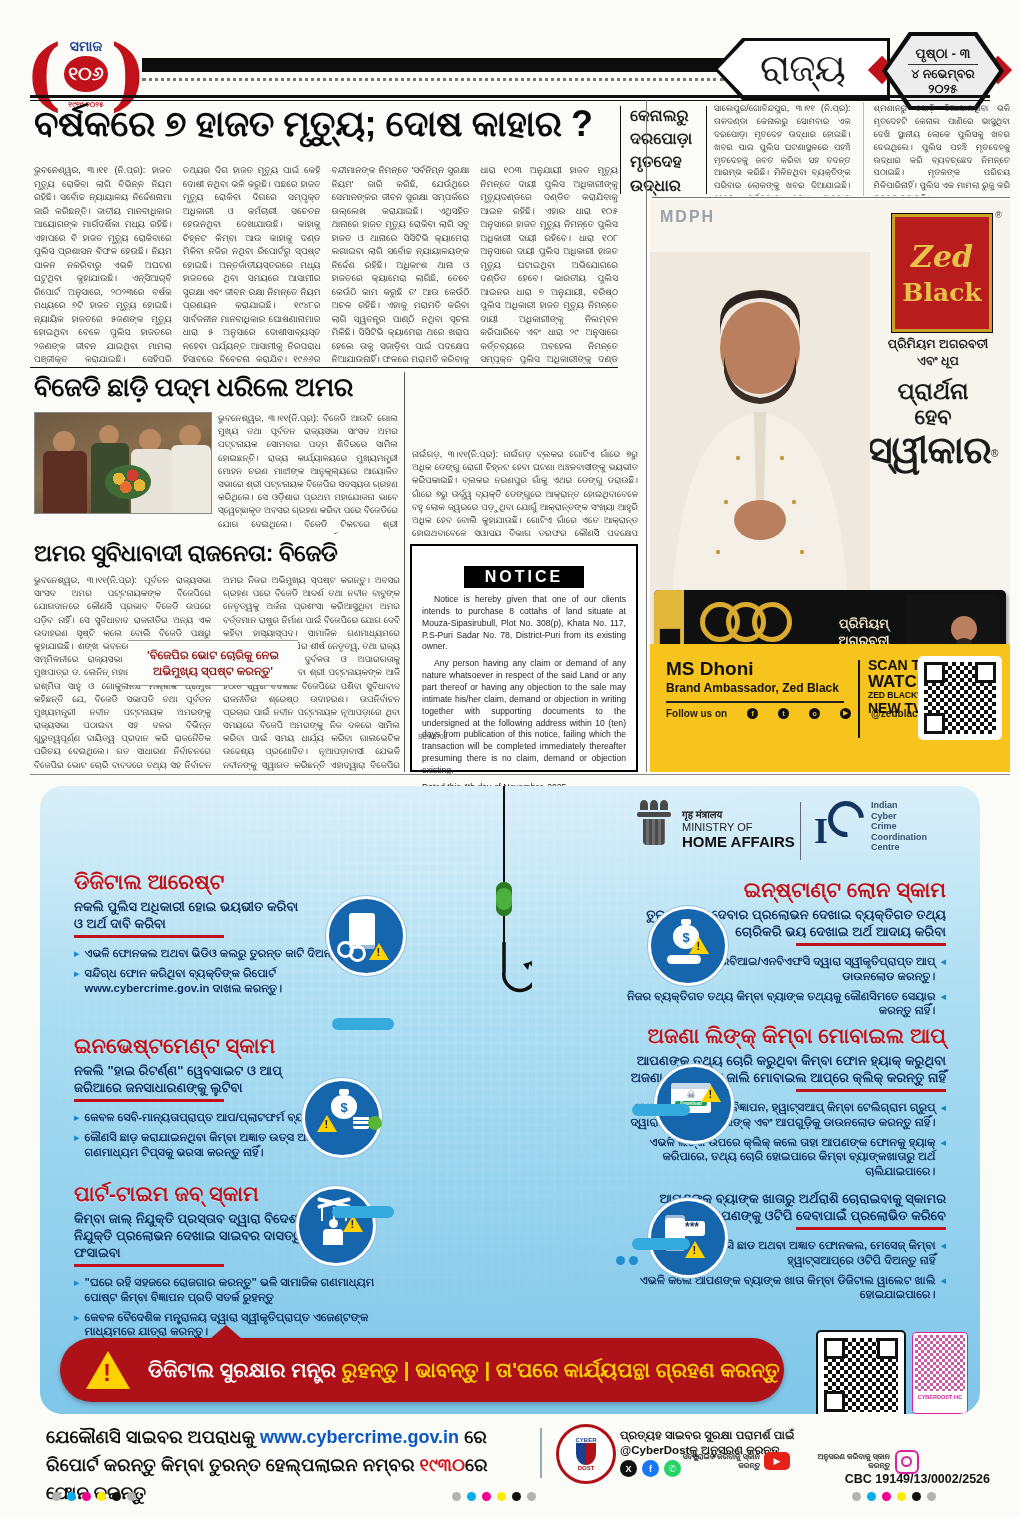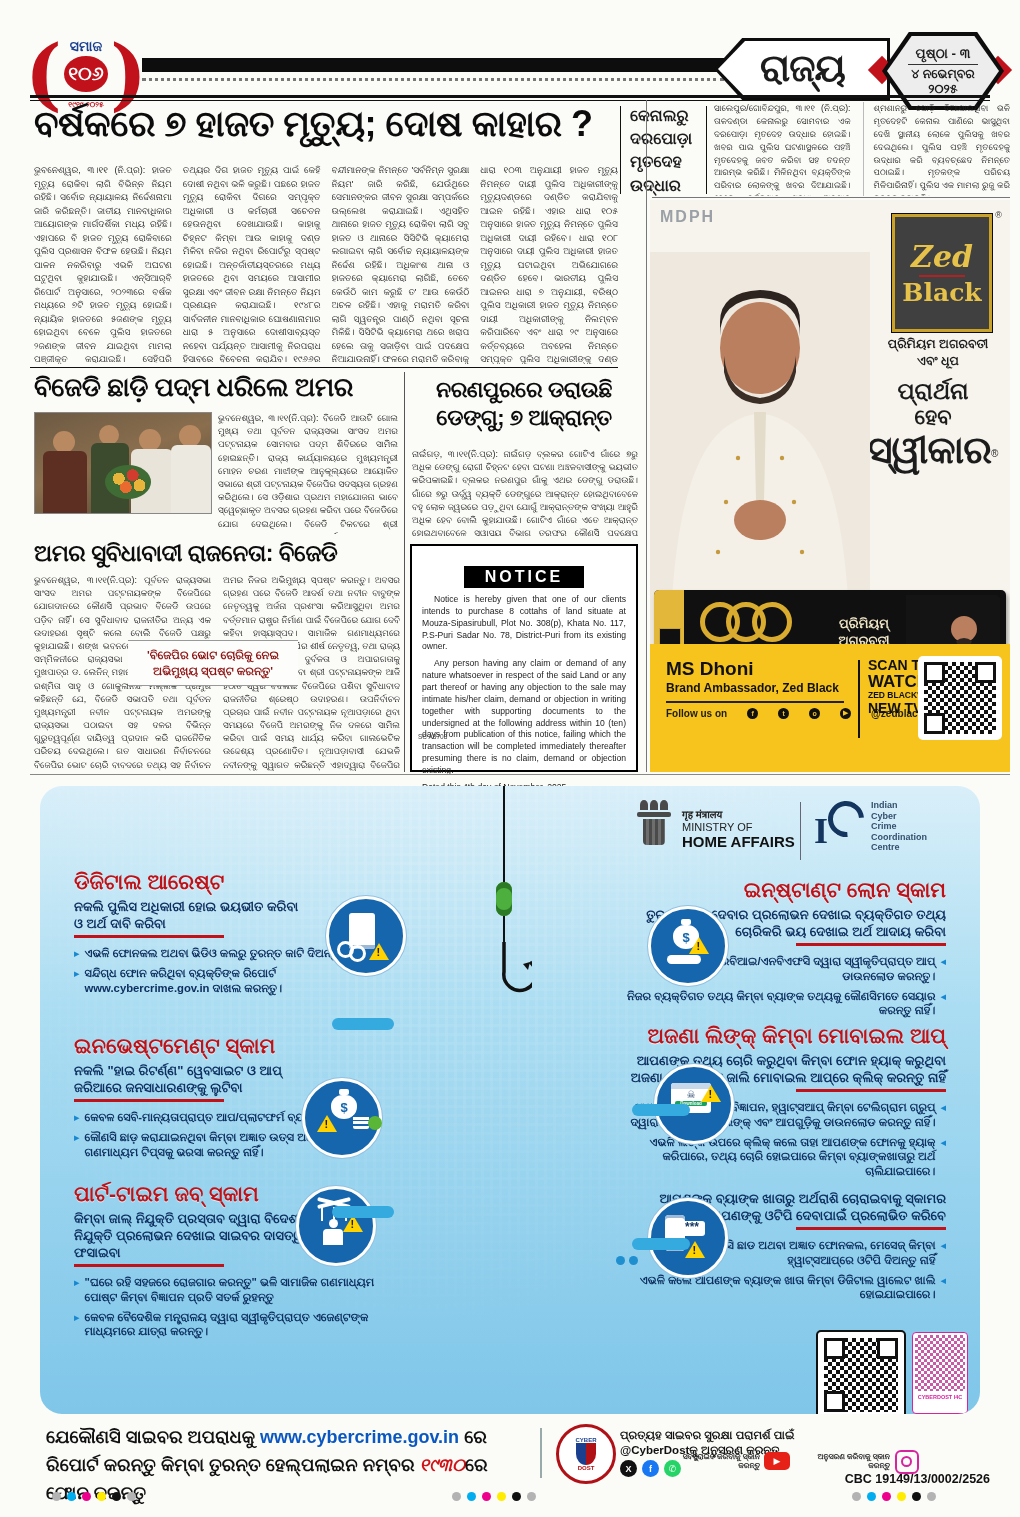--- a/index.html
+++ b/index.html
@@ -17,21 +17,21 @@
   .mcircle{width:44px;height:36px;background:#c1121c;border-radius:50%;color:#fff;font-weight:900;font-size:19px;
            display:flex;align-items:center;justify-content:center;margin:1px auto;}
   .mspan{color:#c1121c;font-size:7.5px;font-weight:700;}
   .hbar{left:142px;top:58px;width:582px;height:14px;background:#0d0d0d;}
   .hdots{left:142px;top:78px;width:582px;height:0;border-top:3px dotted #777;}
   .rajya-out{left:714px;top:38px;width:176px;height:62px;background:#0d0d0d;
              clip-path:polygon(16% 0,100% 0,100% 100%,16% 100%,0 50%);}
   .rajya-in{left:718px;top:41px;width:169px;height:56px;background:#fff;
             clip-path:polygon(16% 0,100% 0,100% 100%,16% 100%,0 50%);
             display:flex;align-items:center;justify-content:center;}
-  .rajya-in span{font-size:38px;font-weight:700;letter-spacing:-1px;}
+  .rajya-in span{font-size:38px;font-weight:400;letter-spacing:-1px;}
   .hex-red1,.hex-red2{width:20px;height:20px;background:#c1121c;transform:rotate(45deg);}
   .hex-out{left:882px;top:32px;width:122px;height:78px;background:#0d0d0d;
            clip-path:polygon(22% 0,78% 0,100% 50%,78% 100%,22% 100%,0 50%);}
   .hex-in{left:887px;top:36px;width:112px;height:70px;background:#ededed;
           clip-path:polygon(22% 0,78% 0,100% 50%,78% 100%,22% 100%,0 50%);
           display:flex;flex-direction:column;align-items:center;justify-content:center;}
   .hex-in .pg{font-size:13.5px;font-weight:900;border-bottom:1.5px solid #333;padding:0 8px 2px;}
   .hex-in .dt{font-size:12.5px;font-weight:900;line-height:1.2;text-align:center;margin-top:2px;}
   
   .headline{font-weight:700;color:#0c0c0c;letter-spacing:-.5px;}
@@ -56,21 +56,21 @@
   .notice{left:410px;top:544px;width:228px;height:228px;border:2px solid #000;background:#fff;padding:8px 10px;box-sizing:border-box;}
   .notice-title{width:120px;margin:12px auto 6px;background:#000;color:#fff;text-align:center;
                 font-size:16px;font-weight:900;letter-spacing:3px;padding:2px 0;}
   .notice p{margin:0 0 5px;font-size:8.6px;line-height:1.38;text-align:justify;text-indent:12px;}
   .notice .dated{text-indent:0;}
   .sig{font-size:8.8px;line-height:1.45;text-align:left;margin-left:105px;}
   .sc-code{position:absolute;left:6px;bottom:30px;font-size:6.5px;color:#444;}
   
   .zed{left:650px;top:200px;width:360px;height:572px;background:#f7f4ee;overflow:hidden;}
   .mdph{position:absolute;left:10px;top:8px;color:#9aa0a6;font-weight:900;font-size:16px;letter-spacing:2px;}
-  .zb-logo{position:absolute;right:18px;top:14px;width:94px;height:112px;background:#404040;border:3px solid #c9a227;
+  .zb-logo{position:absolute;right:18px;top:14px;width:94px;height:112px;background:#b91c1c;border:3px solid #c9a227;
            outline:1px solid #0d0d0d;display:flex;flex-direction:column;align-items:center;justify-content:center;}
   .zb-logo .z1{color:#e7c24a;font-family:"DejaVu Serif",serif;font-style:italic;font-weight:700;font-size:30px;line-height:1;}
   .zb-logo .zr{width:46px;height:2px;background:#b32222;margin:3px 0;}
   .zb-logo .z2{color:#e7c24a;font-family:"DejaVu Serif",serif;font-weight:700;font-size:25px;line-height:1;}
   .zb-reg{position:absolute;right:8px;top:10px;font-size:9px;color:#333;}
   .zb-tag{position:absolute;right:6px;top:136px;width:132px;text-align:center;font-weight:800;font-size:12.5px;line-height:1.35;}
   .zb-slogan{position:absolute;right:2px;top:178px;width:150px;text-align:center;}
   .zb-slogan .s1{font-size:23px;font-weight:600;display:block;}
   .zb-slogan .s2{font-size:21px;font-weight:600;display:block;}
   .zb-slogan .s3{font-size:38px;font-weight:900;display:inline;letter-spacing:-1px;}
@@ -178,21 +178,21 @@
   .bwarn::after{content:"!";position:absolute;left:-5px;top:8px;font-size:24px;font-weight:900;color:#c1121c;}
   .btxt{font-size:20.5px;font-weight:900;color:#fff;line-height:1.2;}
   .btxt .y{color:#ffd200;}
   .big-qr{position:absolute;left:776px;top:544px;width:86px;height:86px;border:2px solid #111;}
   .ig-qr{position:absolute;left:872px;top:546px;width:56px;height:82px;background:#fff;border:1px solid #d6249f;border-radius:4px;padding:2px;box-sizing:border-box;}
   .ig-qr .mini{position:relative;width:100%;height:56px;background:repeating-conic-gradient(#c95ba6 0% 25%,#fff 0% 50%);background-size:6px 6px;}
   .ig-cap{font-size:5.5px;font-weight:800;color:#d6249f;text-align:center;margin-top:3px;}
   
   .report{left:46px;top:1424px;width:480px;font-size:18px;font-weight:800;line-height:1.55;color:#111;}
   .report .url{color:#0a57c2;}
-  .report .hot{color:#d01217;font-style:italic;}
+  .report .hot{color:#d01217;}
   .fdiv{left:540px;top:1428px;width:2px;height:50px;background:#9aa;}
   .dost{left:556px;top:1424px;width:54px;height:54px;border-radius:50%;background:#fff;border:3px solid #b01116;
         display:flex;flex-direction:column;align-items:center;justify-content:center;overflow:hidden;}
   .dost .t{font-size:6px;font-weight:900;color:#1a3f8f;}
   .dost .b{font-size:6px;font-weight:900;color:#b01116;}
   .dshield{width:20px;height:22px;background:linear-gradient(90deg,#1a3f8f 50%,#b01116 50%);border-radius:0 0 50% 50%;}
   .dost-txt{left:620px;top:1428px;width:180px;font-size:11.5px;font-weight:700;line-height:1.3;color:#111;}
   .socrow{left:620px;top:1460px;display:flex;gap:5px;}
   .soc{width:17px;height:17px;border-radius:50%;color:#fff;font-size:9px;font-weight:900;
        display:flex;align-items:center;justify-content:center;}
@@ -263,23 +263,20 @@
     <div class="ph-body" style="left:56px;top:30px;width:38px;height:70px;background:#3c4a2e;"></div>
     <div class="ph-head" style="left:104px;top:16px;width:22px;height:22px;"></div>
     <div class="ph-body" style="left:96px;top:36px;width:42px;height:64px;background:#e8e4da;"></div>
     <div class="ph-head" style="left:144px;top:12px;width:22px;height:22px;"></div>
     <div class="ph-body" style="left:136px;top:32px;width:40px;height:68px;background:#ece9e1;"></div>
     <div class="bouquet"></div>
   </div>
   <div class="abs body-txt" style="left:218px;top:412px;width:180px;height:122px;font-size:8.8px;">ଭୁବନେଶ୍ୱର, ୩।୧୧(ନି.ପ୍ର): ବିଜେଡି ଆଉଟି ଗୋଲ ମୁଖ୍ୟ ତଥା ପୂର୍ବତନ ରାଜ୍ୟସଭା ସାଂସଦ ଅମର ପଟ୍ଟନାୟକ ସୋମବାର ପଦ୍ମ ଶିବିରରେ ସାମିଲ ହୋଇଛନ୍ତି। ରାଜ୍ୟ କାର୍ଯ୍ୟାଳୟରେ ମୁଖ୍ୟମନ୍ତ୍ରୀ ମୋହନ ଚରଣ ମାଝୀଙ୍କ ଆନୁକୂଲ୍ୟରେ ଆୟୋଜିତ ସଭାରେ ଶ୍ରୀ ପଟ୍ଟନାୟକ ବିଜେପିର ସଦସ୍ୟତା ଗ୍ରହଣ କରିଥିଲେ। ସେ ଓଡ଼ିଶାର ପ୍ରଥମ ମହାଯୋଜନା ଭାବେ ସ୍ୱେଚ୍ଛାକୃତ ଅବସର ଗ୍ରହଣ କରିବା ପରେ ବିଜେଡିରେ ଯୋଗ ଦେଇଥିଲେ। ବିଜେଡି ଟିକଟରେ ଶ୍ରୀ ପଟ୍ଟନାୟକ ୨୦୧୯ରୁ ୨୦୨୪ ପର୍ଯ୍ୟନ୍ତ ରାଜ୍ୟସଭା ସାଂସଦ ଥିଲେ।</div>
 
   <div class="rule" style="left:404px;top:372px;width:1px;height:400px;background:#555;"></div>
-  <div class="abs headline dengue-head">
-    <span>ନରଣପୁରରେ ଡରାଉଛି</span><br><span>ଡେଙ୍ଗୁ; ୭ ଆକ୍ରାନ୍ତ</span>
-  </div>
   <div class="abs body-txt" style="left:412px;top:448px;width:226px;height:88px;font-size:8.8px;">ନାଇଁଗଡ଼, ୩।୧୧(ନି.ପ୍ର): ନାଇଁଗଡ଼ ବ୍ଲକର ଗୋଟିଏ ଗାଁରେ ୭ରୁ ଅଧିକ ଡେଙ୍ଗୁ ରୋଗୀ ଚିହ୍ନଟ ହେବା ଘଟଣା ଅଞ୍ଚଳବାସୀଙ୍କୁ ଭୟଭୀତ କରିପକାଇଛି। ବ୍ଲକର ନରଣପୁର ଗାଁକୁ ଏଥର ଡେଙ୍ଗୁ ଡରାଉଛି। ଗାଁରେ ୭ରୁ ଊର୍ଦ୍ଧ୍ୱ ବ୍ୟକ୍ତି ଡେଙ୍ଗୁରେ ଆକ୍ରାନ୍ତ ହୋଇଥିବାବେଳେ ବହୁ ଲୋକ ଜ୍ୱରରେ ପଡ଼ୁଥିବା ଯୋଗୁଁ ଆକ୍ରାନ୍ତଙ୍କ ସଂଖ୍ୟା ଆହୁରି ଅଧିକ ହେବ ବୋଲି କୁହାଯାଉଛି। ଗୋଟିଏ ଗାଁରେ ଏତେ ଆକ୍ରାନ୍ତ ହୋଇଥିବାବେଳେ ସ୍ୱାସ୍ଥ୍ୟ ବିଭାଗ ତରଫରୁ କୌଣସି ପଦକ୍ଷେପ ନିଆଯାଉନଥିବା ଅଭିଯୋଗ ଆସିଛି। ଏଥିପ୍ରତି ଜିଲ୍ଲା ପ୍ରଶାସନ ଦୃଷ୍ଟି ଦେବାକୁ ସାଧାରଣରେ ଦାବି ହେଉଛି।</div>
 
   <div class="abs headline amar-head">ଅମର ସୁବିଧାବାଦୀ ରାଜନେତା: ବିଜେଡି</div>
   <div class="abs" style="left:34px;top:574px;width:366px;height:198px;display:flex;gap:12px;">
     <div class="col body-txt" style="font-size:8.8px;">ଭୁବନେଶ୍ୱର, ୩।୧୧(ନି.ପ୍ର): ପୂର୍ବତନ ରାଜ୍ୟସଭା ସାଂସଦ ଅମର ପଟ୍ଟନାୟକଙ୍କ ବିଜେପିରେ ଯୋଗଦାନରେ କୌଣସି ପ୍ରଭାବ ବିଜେଡି ଉପରେ ପଡ଼ିବ ନାହିଁ। ସେ ସୁବିଧାବାଦ ରାଜନୀତିର ଅନ୍ୟ ଏକ ଉଦାହରଣ ସୃଷ୍ଟି କଲେ ବୋଲି ବିଜେଡି ପକ୍ଷରୁ କୁହାଯାଇଛି। ଶଙ୍ଖ ଭବନରେ ଆୟୋଜିତ ସାମ୍ବାଦିକ ସମ୍ମିଳନୀରେ ରାଜ୍ୟସଭା ସାଂସଦ ସୁଲତା ଦେଓ, ମୁଖପାତ୍ର ଡ. ଲେନିନ୍ ମହାନ୍ତି, ସାଧାରଣ ସମ୍ପାଦିକା ରଶ୍ମିତା ସାହୁ ଓ ଗୋକୁଳାନନ୍ଦ ମଲ୍ଲିକ ପ୍ରମୁଖ କହିଛନ୍ତି ଯେ, ବିଜେଡି ସଭାପତି ତଥା ପୂର୍ବତନ ମୁଖ୍ୟମନ୍ତ୍ରୀ ନବୀନ ପଟ୍ଟନାୟକ ଅମରଙ୍କୁ ରାଜ୍ୟସଭା ପଠାଇବା ସହ ଦଳର ବିଭିନ୍ନ ଗୁରୁତ୍ୱପୂର୍ଣ୍ଣ ଦାୟିତ୍ୱ ପ୍ରଦାନ କରି ରାଜନୈତିକ ପରିଚୟ ଦେଇଥିଲେ। ଗତ ସାଧାରଣ ନିର୍ବାଚନରେ ବିଜେପିର ଭୋଟ ଚୋରି ବାବଦରେ ତଥ୍ୟ ସହ ନିର୍ବାଚନ ଆୟୋଗ ନିକଟରେ ବିଜେଡି ଅଭିଯୋଗ ଦାଖଲ କରିଥିଲା। ଯେଉଁଥିରେ ଅମର ପଟ୍ଟନାୟକ ପ୍ରମୁଖ ଭୂମିକା ନେଇଥିଲେ। ବର୍ତ୍ତମାନ ବିଜେପିରେ ସାମିଲ ହେବା ପରେ ଭୋଟ ଚୋରି ସମ୍ପର୍କରେ</div>
     <div class="col body-txt" style="font-size:8.8px;">ଅମର ନିଜର ଅଭିମୁଖ୍ୟ ସ୍ପଷ୍ଟ କରନ୍ତୁ। ଅବସର ଗ୍ରହଣ ପରେ ବିଜେଡି ଆଦର୍ଶ ତଥା ନବୀନ ବାବୁଙ୍କ ନେତୃତ୍ୱକୁ ଅର୍ଜନା ପ୍ରଶଂସା କରିଆସୁଥିବା ଅମର ବର୍ତ୍ତମାନ ରାଷ୍ଟ୍ର ନିର୍ମାଣ ପାଇଁ ବିଜେପିରେ ଯୋଗ ଦେବି କହିବା ହାସ୍ୟାସ୍ପଦ। ସାମାଜିକ ଗଣମାଧ୍ୟମରେ ପ୍ରତ୍ୟେକ ଦିନ ବିଜେପିର ଶୀର୍ଷ ନେତୃତ୍ୱ, ତଥା ରାଜ୍ୟ ସରକାରଙ୍କ ଦୋଷ ଦୁର୍ବଳତା ଓ ଅପାରଗତାକୁ ଲୋକଲୋଚନକୁ ଆଣୁଥିବା ଶ୍ରୀ ପଟ୍ଟନାୟକଙ୍କ ଆଜି ହଠାତ ସ୍ୱର ବଦଳାଇ ବିଜେପିରେ ପଶିବା ସୁବିଧାବାଦ ରାଜନୀତିର ଶ୍ରେଷ୍ଠ ଉଦାହରଣ। ଉପନିର୍ବାଚନ ପ୍ରଚାର ପାଇଁ ନବୀନ ପଟ୍ଟନାୟକ ନୂଆପଡ଼ାରେ ଥିବା ସମୟରେ ବିଜେପି ଅମରଙ୍କୁ ନିଜ ଦଳରେ ସାମିଲ କରିବା ପାଇଁ ସମୟ ଧାର୍ଯ୍ୟ କରିବା ଗାଲଭେଟିକ ଉଦ୍ଦେଶ୍ୟ ପ୍ରଣୋଦିତ। ନୂଆପଡ଼ାବାସୀ ଯେଭଳି ନବୀନଙ୍କୁ ସ୍ୱାଗତ କରିଛନ୍ତି ଏହାଦ୍ୱାରା ବିଜେପିର ଯୋଜନାବାଦ ମିଶ୍ରଣ ଉଦ୍ୟମ ଫସର ଫାଟିଛି। ଉପନିର୍ବାଚନରେ ଏହାର କୌଣସି ପ୍ରଭାବ ପଡ଼ିବ ନାହିଁ ବୋଲି ବିଜେଡି ପକ୍ଷରୁ କୁହାଯାଇଛି।</div>
   </div>
   <div class="abs pullquote">'ବିଜେପିର ଭୋଟ ଚୋରିକୁ ନେଇ ଅଭିମୁଖ୍ୟ ସ୍ପଷ୍ଟ କରନ୍ତୁ'</div>
 
   <div class="abs notice">
@@ -523,20 +520,27 @@
 
     <div class="deco" style="left:292px;top:232px;width:62px;height:12px;"></div>
     <div class="deco" style="left:592px;top:318px;width:58px;height:12px;"></div>
     <div class="deco" style="left:292px;top:420px;width:62px;height:12px;"></div>
     <div class="deco" style="left:592px;top:452px;width:58px;height:12px;"></div>
     <div class="abs" style="left:328px;top:330px;width:14px;height:14px;border-radius:50%;background:#59b636;"></div>
     <div class="abs" style="left:576px;top:470px;width:9px;height:9px;border-radius:50%;background:#1f8fd0;"></div>
     <div class="abs" style="left:589px;top:470px;width:9px;height:9px;border-radius:50%;background:#1f8fd0;"></div>
 
 
+    <div class="banner">
+      <div class="notch"></div>
+      <div class="bwarn"></div>
+      <div class="btxt">
+        <span>ଡିଜିଟାଲ ସୁରକ୍ଷାର ମନ୍ତ୍ର </span><span class="y">ରୁହନ୍ତୁ | ଭାବନ୍ତୁ | ତା'ପରେ କାର୍ଯ୍ୟପନ୍ଥା ଗ୍ରହଣ କରନ୍ତୁ</span>
+      </div>
+    </div>
 
     <div class="qr big-qr">
       <div class="fill"></div>
         <i class="fp a"></i>
         <i class="fp b"></i>
         <i class="fp c"></i>
     </div>
     <div class="ig-qr">
       <div class="mini"></div>
       <div class="ig-cap">CYBERDOST I4C</div>

